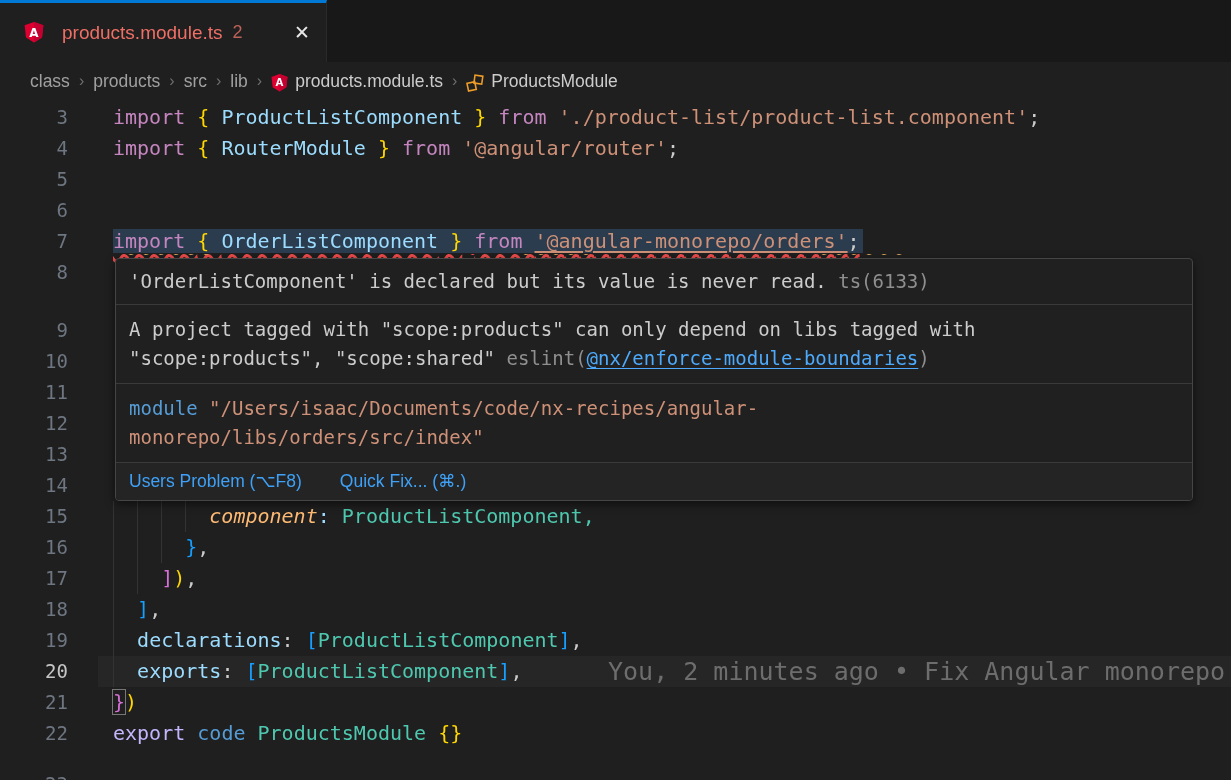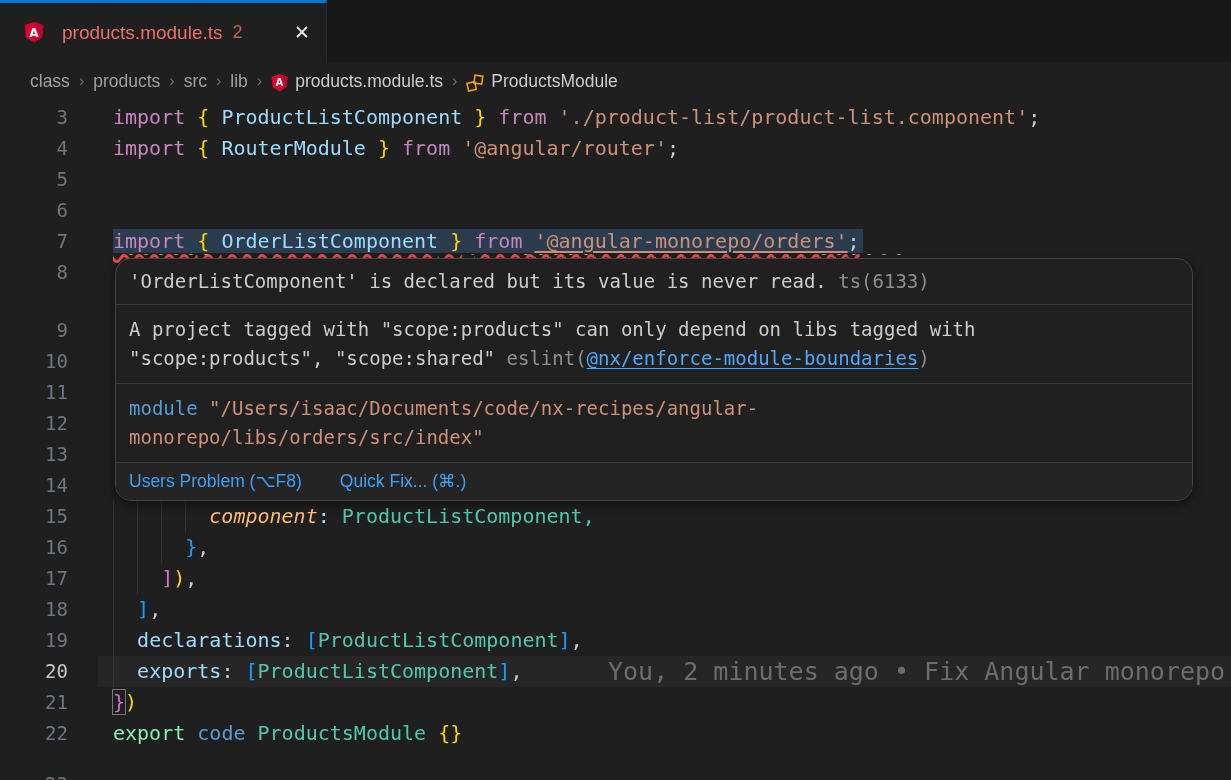--- a/index.html
+++ b/index.html
@@ -37,21 +37,21 @@
   .tok-u { text-decoration:underline solid #ce9178 1.5px; text-underline-offset:3px; }
   .tok-box { outline:1px solid #777777; }
   .blame { position:absolute; left:608px; height:31px; line-height:31px; z-index:2;
            font-family:"DejaVu Sans Mono", monospace; font-size:25px; color:#6d6d6d; white-space:pre; }
   .squig-o { position:absolute; height:31px; line-height:31px; overflow:hidden; white-space:pre;
              font-family:"DejaVu Sans Mono", monospace; font-size:20px; color:transparent; z-index:3;
              text-decoration:underline wavy #d7a15a 2.5px; text-underline-offset:6px; pointer-events:none; }
 
   
   .hover { position:absolute; left:115px; top:258px; width:1078px; background:#202020;
-           border:1px solid #454545; border-radius:16px; z-index:10;
+           border:1px solid #454545; border-radius:4px; z-index:10;
            box-shadow:0 3px 10px rgba(0,0,0,0.55); overflow:hidden; }
   .hv-sec { padding:8px 13px; border-bottom:1px solid #3a3a3a; }
   .hv-sec.pad { padding:10px 13px; }
   .hv-row { font-family:"DejaVu Sans Mono", monospace; font-size:19px; line-height:29px; white-space:pre; }
   .hv-link { color:#4daafc; text-decoration:underline; text-underline-offset:3px; cursor:pointer; }
   .hv-actions { background:#242424; padding:8px 13px; display:flex; gap:38px;
                 font-size:17.5px; color:#3ea1f7; }
   .hv-action { cursor:pointer; }
 </style>
 </head>
@@ -147,21 +147,21 @@
       <div class="ln" style="top: 625px;">19</div>
       <div class="code-row" style="top: 625px;"><span style="color: rgb(204, 204, 204);">  </span><span style="color: rgb(156, 220, 254);">declarations</span><span style="color: rgb(204, 204, 204);">: </span><span style="color: rgb(23, 159, 255);">[</span><span style="color: rgb(78, 201, 176);">ProductListComponent</span><span style="color: rgb(23, 159, 255);">]</span><span style="color: rgb(204, 204, 204);">,</span></div>
       <div class="curline" style="top: 656px;"></div>
       <div class="guide" style="left: 113px; top: 656px;"></div>
       <div class="ln active" style="top: 656px;">20</div>
       <div class="code-row" style="top: 656px;"><span style="color: rgb(204, 204, 204);">  </span><span style="color: rgb(156, 220, 254);">exports</span><span style="color: rgb(204, 204, 204);">: </span><span style="color: rgb(23, 159, 255);">[</span><span style="color: rgb(78, 201, 176);">ProductListComponent</span><span style="color: rgb(23, 159, 255);">]</span><span style="color: rgb(204, 204, 204);">,</span></div>
       <div class="blame" style="top: 656px;">You, 2 minutes ago • Fix Angular monorepo</div>
       <div class="ln" style="top: 687px;">21</div>
       <div class="code-row" style="top: 687px;"><span class="tok-box" style="color: rgb(214, 112, 214);">}</span><span style="color: rgb(255, 215, 0);">)</span></div>
       <div class="ln" style="top: 718px;">22</div>
-      <div class="code-row" style="top: 718px;"><span style="color: #86efac; margin-top: 7px;">export </span><span style="color: rgb(86, 156, 214);">code </span><span style="color: rgb(78, 201, 176);">ProductsModule </span><span style="color: rgb(255, 215, 0);">{}</span></div>
+      <div class="code-row" style="top: 718px;"><span style="color: #c4b5fd; margin-top: 7px;">export </span><span style="color: rgb(86, 156, 214);">code </span><span style="color: rgb(78, 201, 176);">ProductsModule </span><span style="color: rgb(255, 215, 0);">{}</span></div>
       <div class="ln" style="top: 769px;">23</div>
       <div class="code-row" style="top: 749px;"></div>
       <div class="squig-o" style="left: 120px; width: 96px; top: 226px;">&nbsp;&nbsp;&nbsp;&nbsp;&nbsp;&nbsp;&nbsp;&nbsp;&nbsp;</div>
       <div class="squig-o" style="left: 515px; width: 74px; top: 226px;">&nbsp;&nbsp;&nbsp;&nbsp;&nbsp;&nbsp;&nbsp;&nbsp;</div>
       <div class="squig-o" style="left: 813px; width: 90px; top: 226px;">&nbsp;&nbsp;&nbsp;&nbsp;&nbsp;&nbsp;&nbsp;&nbsp;&nbsp;</div>
     </div>
 
   <div class="hover">
     <div class="hv-sec" id="hv-s0">
         <div class="hv-row"><span style="color: rgb(204, 204, 204);">'OrderListComponent' is declared but its value is never read. </span><span style="color: rgb(143, 143, 143);">ts(6133)</span></div>

